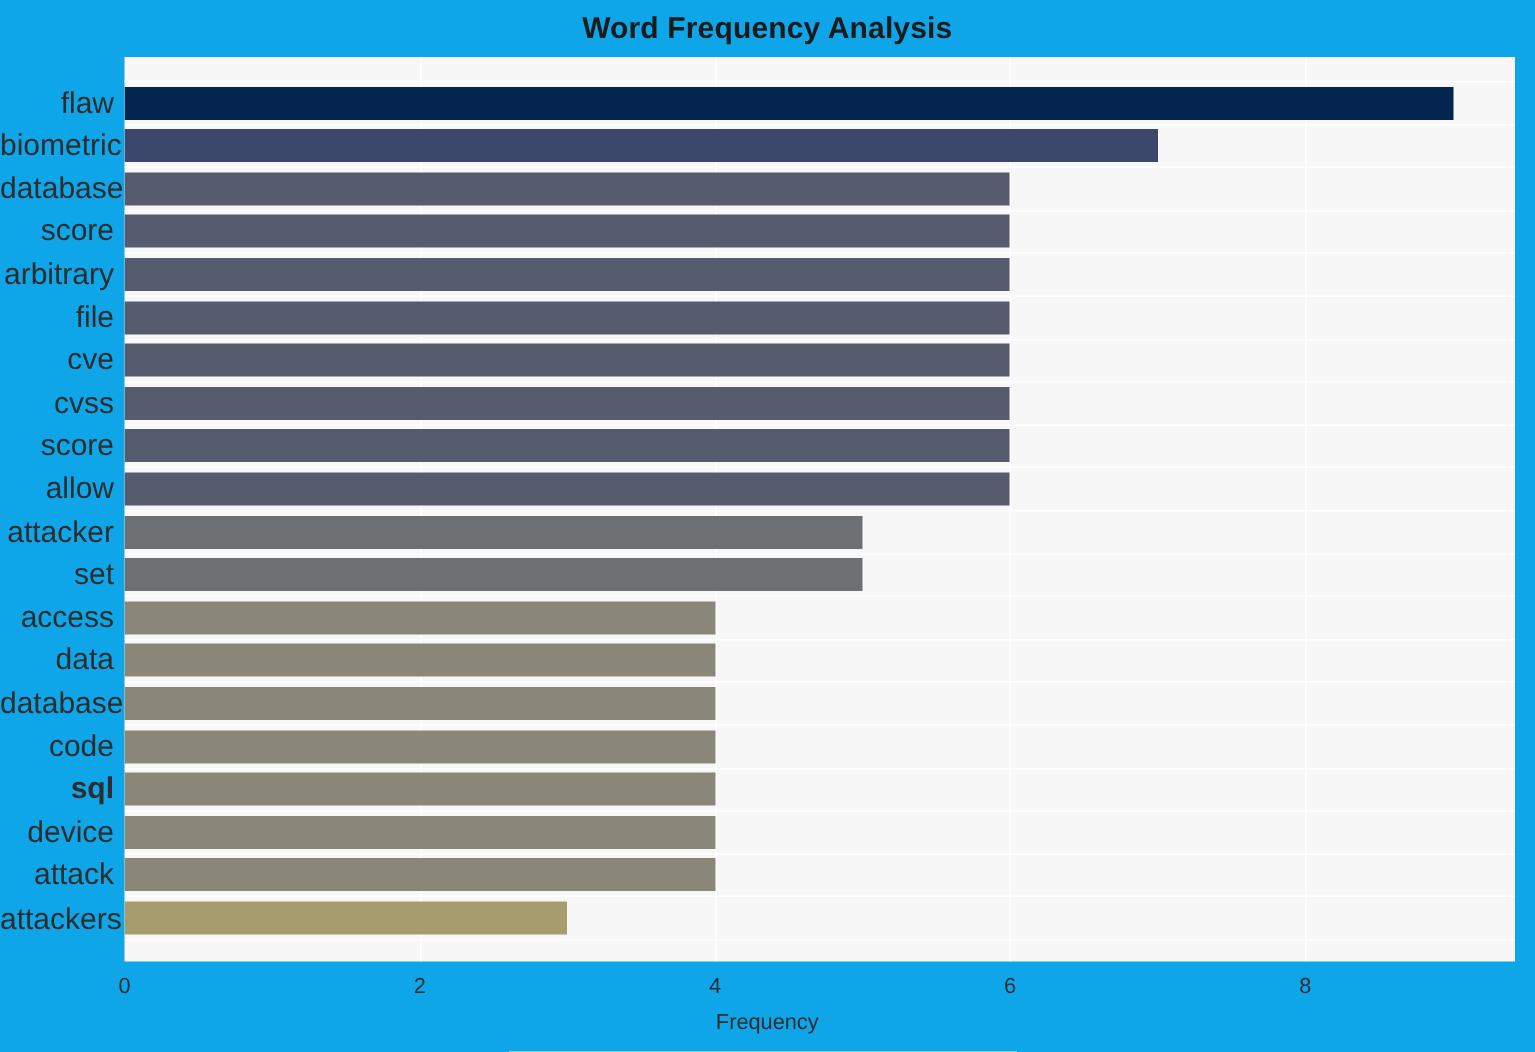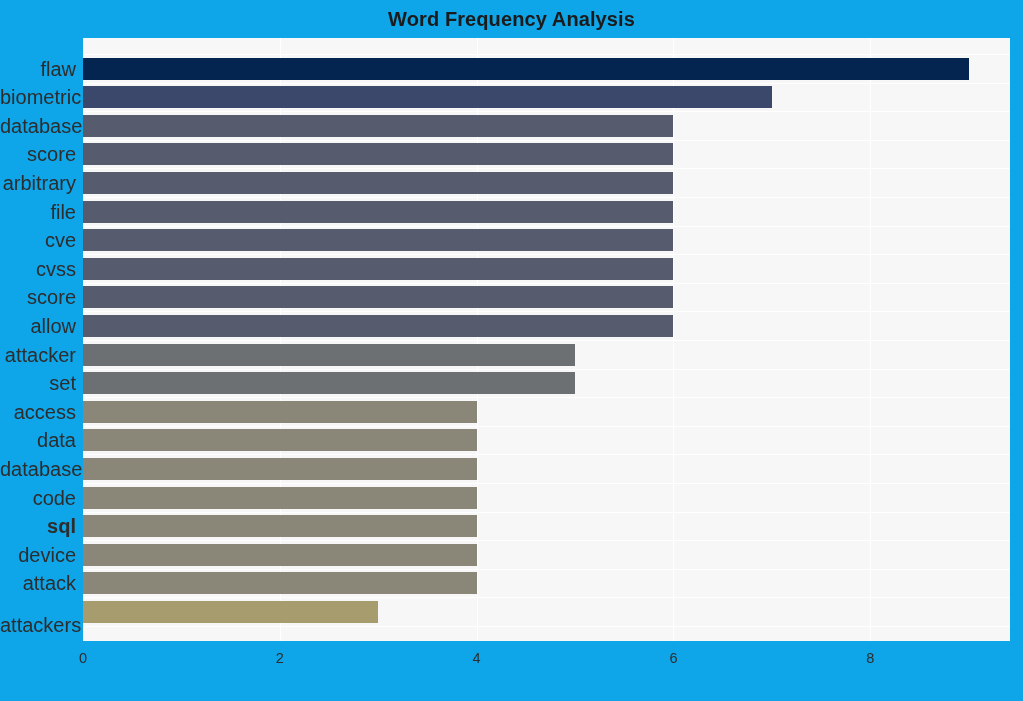--- a/index.html
+++ b/index.html
@@ -230,25 +230,26 @@
       <div class="ytick-item" style="top: 276.9px;">allow</div>
       <div class="ytick-item" style="top: 305.5px;">attacker</div>
       <div class="ytick-item" style="top: 334.1px;">set</div>
       <div class="ytick-item" style="top: 362.7px;">access</div>
       <div class="ytick-item" style="top: 391.3px;">data</div>
       <div class="ytick-item" style="top: 419.9px;">database</div>
       <div class="ytick-item" style="top: 448.5px;">code</div>
       <div class="ytick-item" style="top: 477.1px; font-weight: bold;">sql</div>
       <div class="ytick-item" style="top: 505.7px;">device</div>
       <div class="ytick-item" style="top: 534.3px;">attack</div>
-      <div class="ytick-item" style="top: 576px;">attackers</div>
+      <div class="ytick-item" style="top: 564px;">attackers</div>
     </div>
 
   <div id="x-tick-layer">
       <div class="xtick-item" style="left: 83px;">0</div>
       <div class="xtick-item" style="left: 279.815px;">2</div>
       <div class="xtick-item" style="left: 476.631px;">4</div>
       <div class="xtick-item" style="left: 673.446px;">6</div>
       <div class="xtick-item" style="left: 870.261px;">8</div>
     </div>
 
+  <div id="x-axis-label">Frequency</div>
 
 </div>
 
 </body></html>

